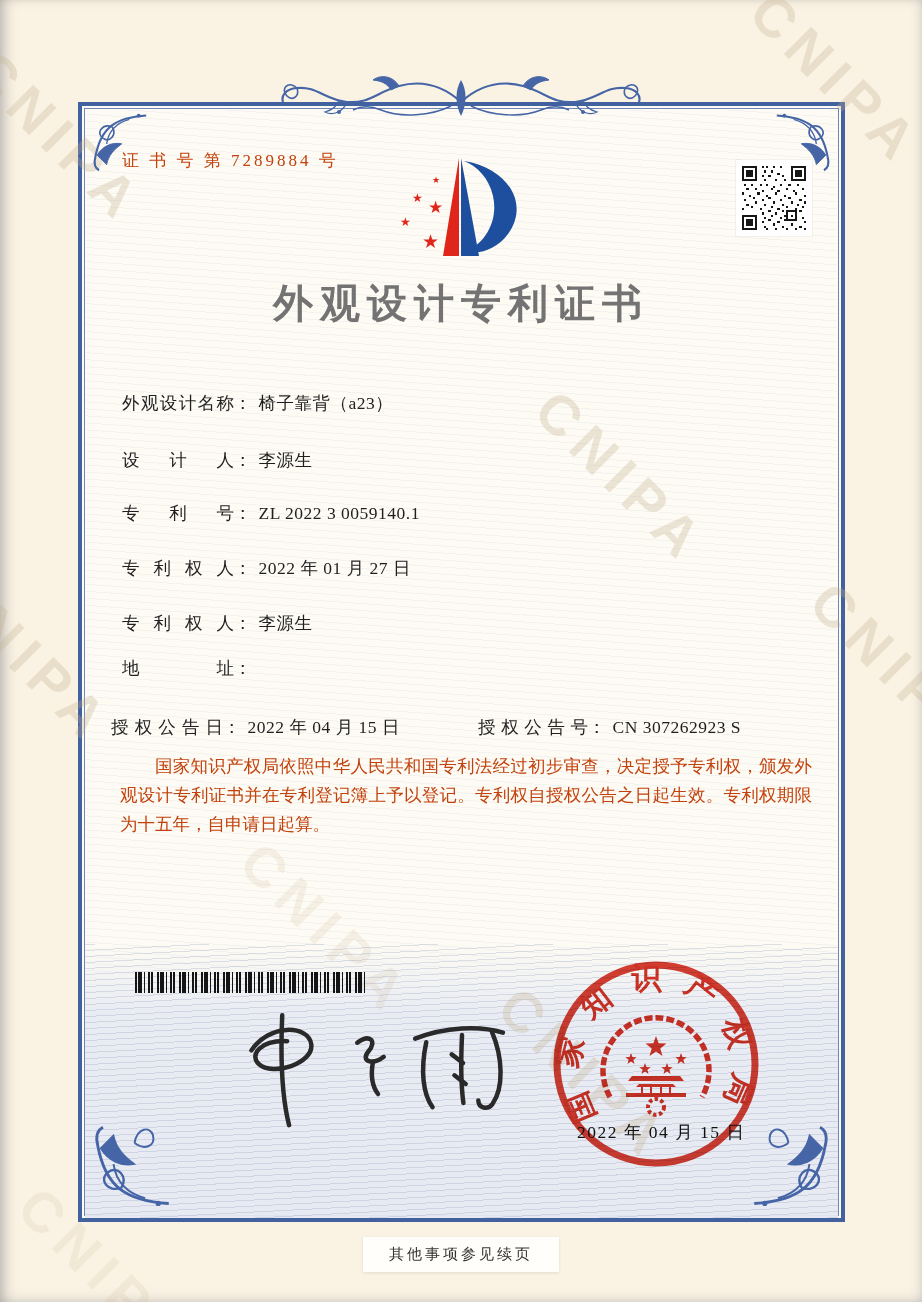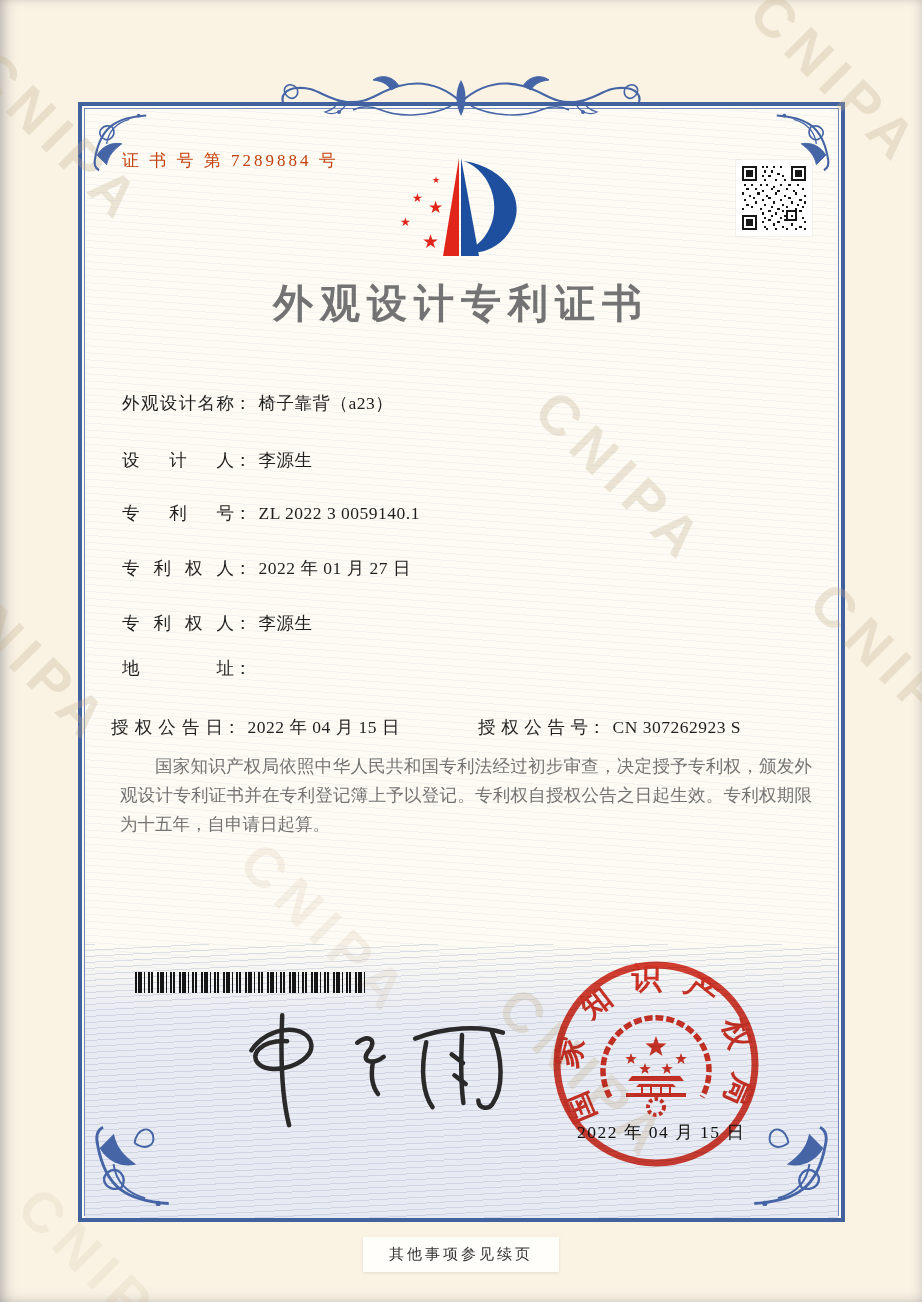--- a/index.html
+++ b/index.html
@@ -34,21 +34,21 @@
   .title{left:0;top:276px;width:100%;text-align:center;font-size:40px;font-weight:bold;
          letter-spacing:7px;color:#737373;}
   .frow{left:122px;width:700px;font-size:17.5px;color:#1f1f1f;line-height:26px;display:flex;}
   .flabel{display:inline-block;width:112px;text-align:justify;text-align-last:justify;flex:0 0 112px;}
   .colon{margin-right:7px;}
   .fvalue{letter-spacing:.5px;}
   .addr-value{width:552px;word-break:break-all;line-height:28px;}
   .grant-date{left:111px;top:714px;}
   .grant-no{left:478px;top:714px;width:360px;}
   .grant-no .flabel{flex:0 0 110px;width:110px;}
-  .paras{left:120px;top:752px;width:692px;font-size:17.5px;line-height:29px;color:#737373;
+  .paras{left:120px;top:752px;width:692px;font-size:17.5px;line-height:29px;color:#c2410c;
          text-align:justify;}
   .paras p{margin:0;text-indent:2em;}
   .barcode{left:135px;top:972px;width:233px;height:21px;z-index:5;
      background:repeating-linear-gradient(90deg,#151515 0 2px,rgba(0,0,0,0) 2px 3px,#151515 3px 7px,
      rgba(0,0,0,0) 7px 9px,#151515 9px 10px,rgba(0,0,0,0) 10px 13px,#151515 13px 15px,
      rgba(0,0,0,0) 15px 16px,#151515 16px 18px,rgba(0,0,0,0) 18px 22px);}
   .signer{left:132px;top:1028px;font-family:"Liberation Sans",sans-serif;font-size:20px;
           font-weight:600;color:#1d1d1d;letter-spacing:3px;line-height:44px;}
   .signature{left:230px;top:1000px;z-index:6;transform:rotate(-2deg);}
   .seal{left:549px;top:957px;z-index:6;mix-blend-mode:multiply;opacity:.95;}

